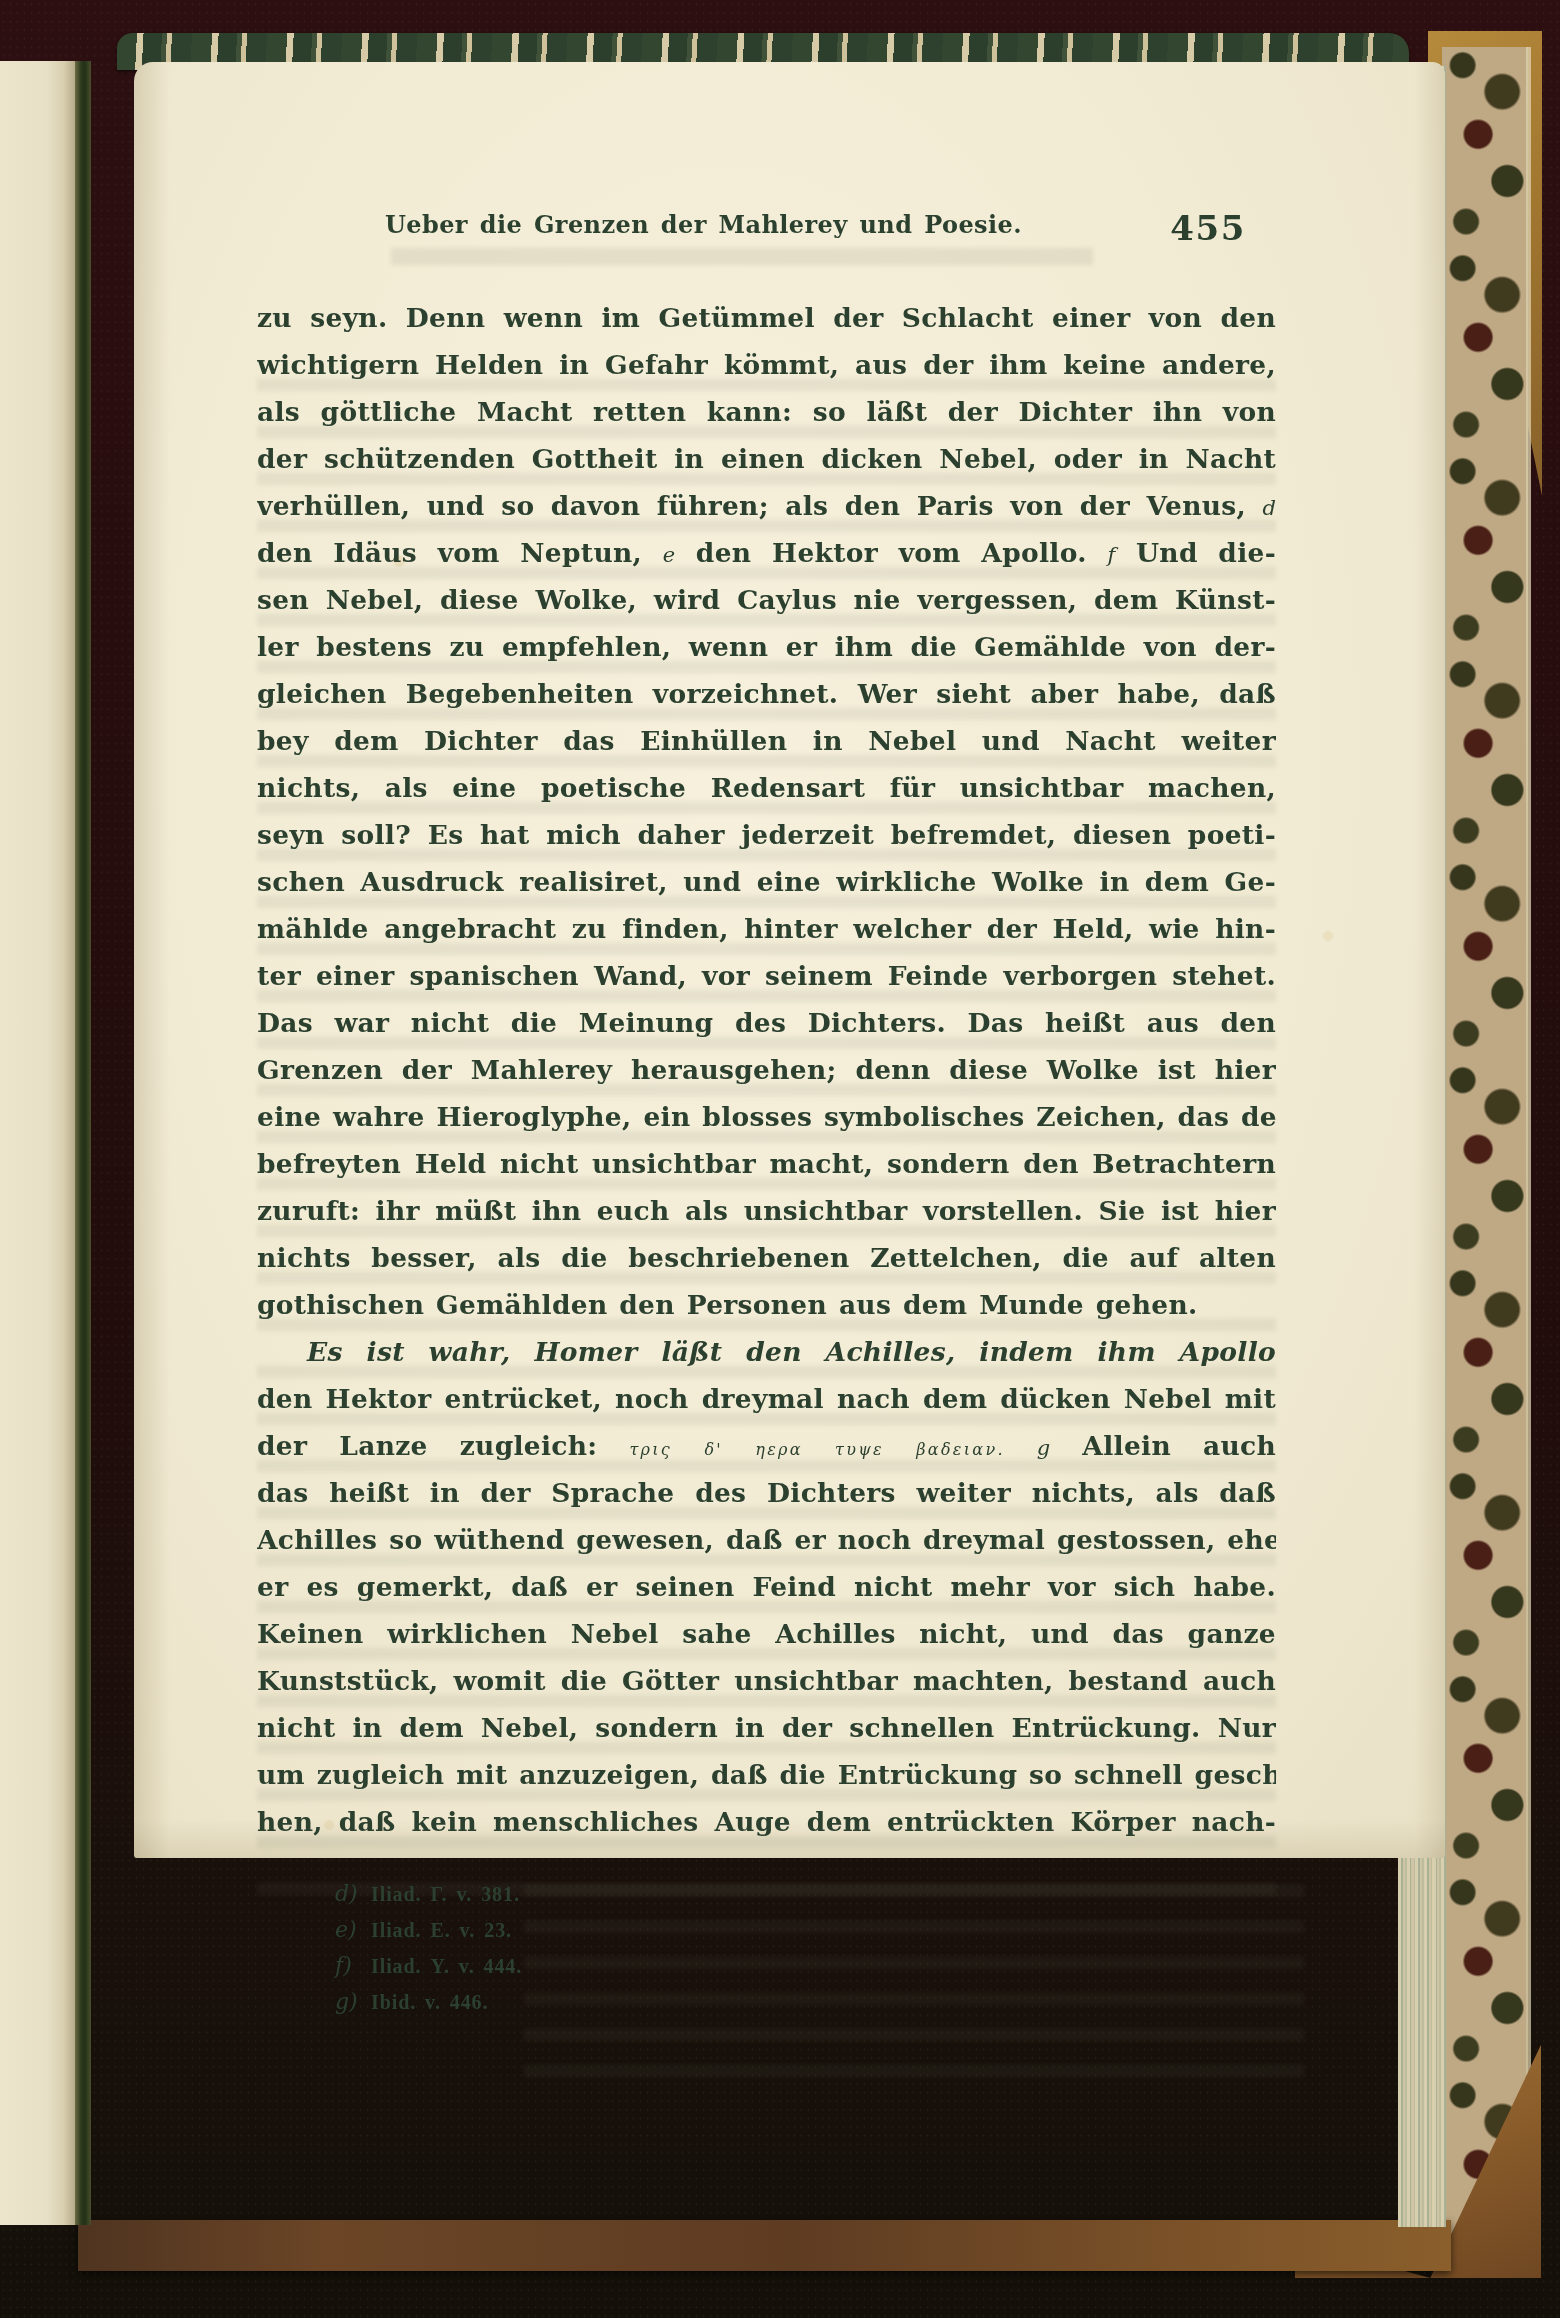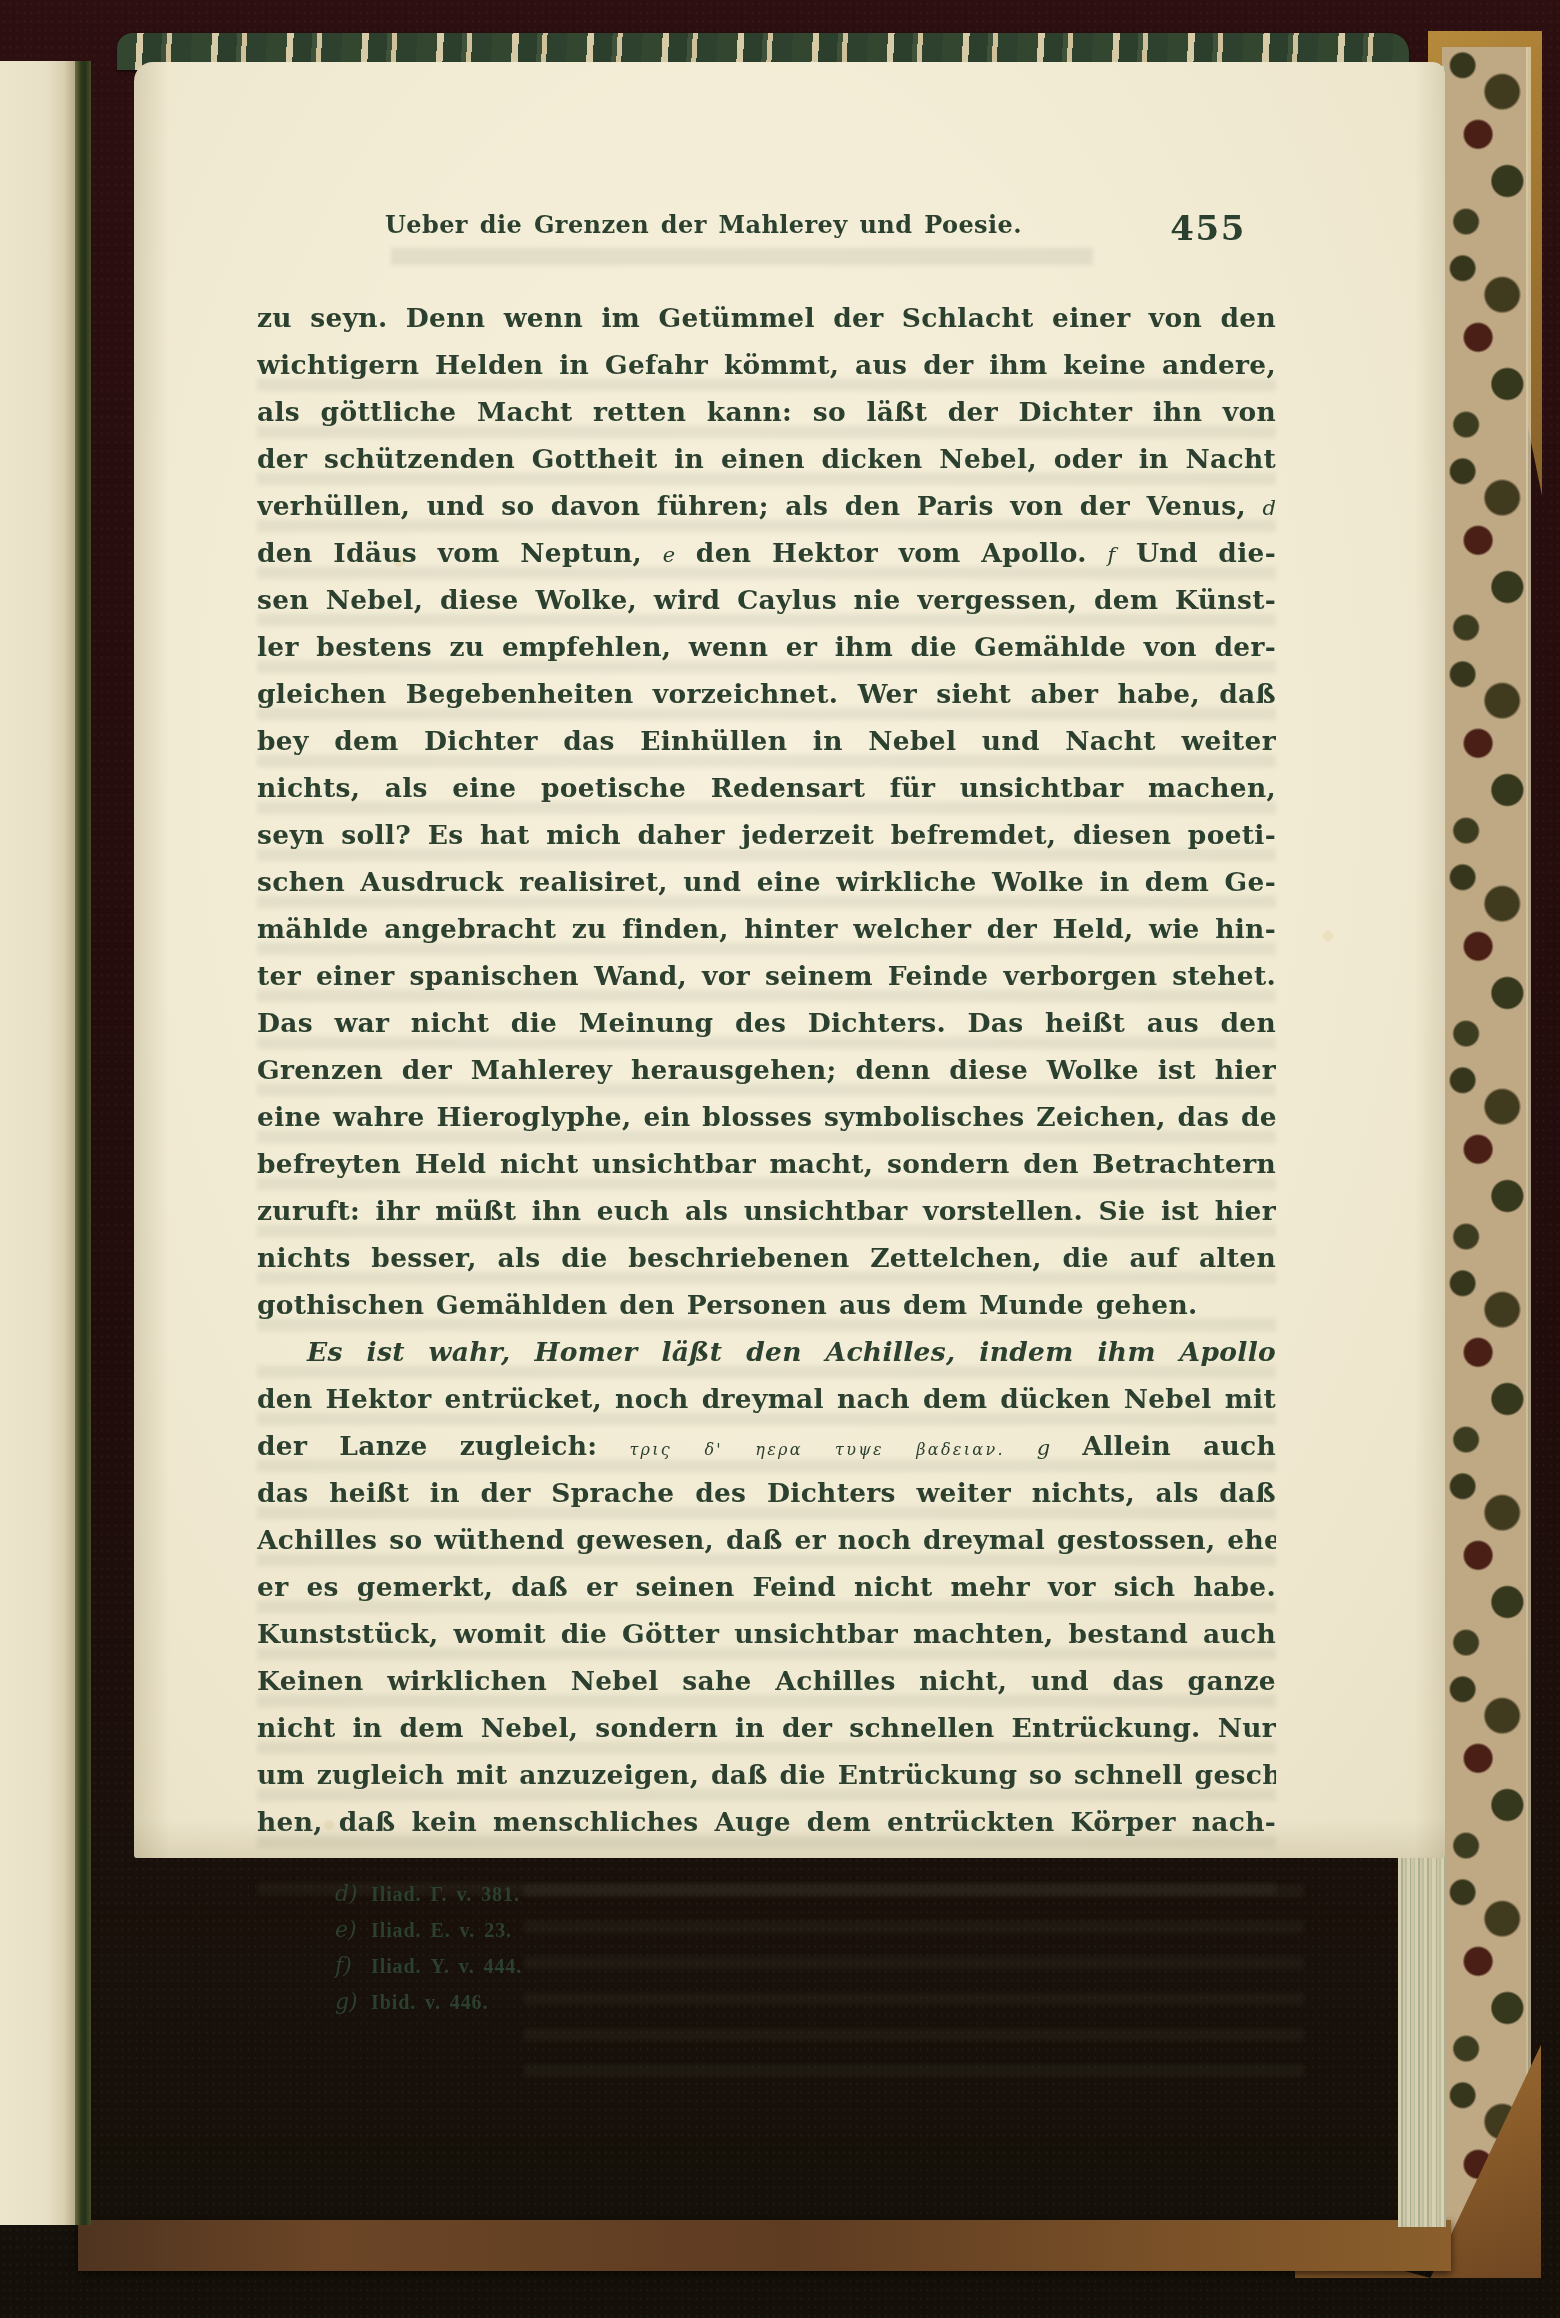--- a/index.html
+++ b/index.html
@@ -136,22 +136,22 @@
         <div class="bline"><span>befreyten Held nicht unsichtbar macht, sondern den Betrachtern</span></div>
         <div class="bline"><span>zuruft: ihr müßt ihn euch als unsichtbar vorstellen. Sie ist hier</span></div>
         <div class="bline"><span>nichts besser, als die beschriebenen Zettelchen, die auf alten</span></div>
         <div class="bline noj"><span>gothischen Gemählden den Personen aus dem Munde gehen.</span></div>
         <div class="bline ind"><span>Es ist wahr, Homer läßt den Achilles, indem ihm Apollo</span></div>
         <div class="bline"><span>den Hektor entrücket, noch dreymal nach dem dücken Nebel mit</span></div>
         <div class="bline"><span>der Lanze zugleich:</span> <span class="gk">τρις δ' ηερα τυψε βαδειαν.</span> <span class="mk">g</span> <span>Allein auch</span></div>
         <div class="bline"><span>das heißt in der Sprache des Dichters weiter nichts, als daß</span></div>
         <div class="bline"><span>Achilles so wüthend gewesen, daß er noch dreymal gestossen, ehe</span></div>
         <div class="bline"><span>er es gemerkt, daß er seinen Feind nicht mehr vor sich habe.</span></div>
+        <div class="bline"><span>Keinen wirklichen Nebel sahe Achilles nicht, und das ganze</span></div>
         <div class="bline"><span>Kunststück, womit die Götter unsichtbar machten, bestand auch</span></div>
-        <div class="bline"><span>Keinen wirklichen Nebel sahe Achilles nicht, und das ganze</span></div>
         <div class="bline"><span>nicht in dem Nebel, sondern in der schnellen Entrückung. Nur</span></div>
         <div class="bline"><span>um zugleich mit anzuzeigen, daß die Entrückung so schnell gesche-</span></div>
         <div class="bline"><span>hen, daß kein menschliches Auge dem entrückten Körper nach-</span></div>
       </div>
 
     <div class="fncol ink" id="footnotes">
         <div class="fnote"><span class="fmark">d)</span><span class="ftext">Iliad. Γ. v. 381.</span></div>
         <div class="fnote"><span class="fmark">e)</span><span class="ftext">Iliad. E. v. 23.</span></div>
         <div class="fnote"><span class="fmark">f)</span><span class="ftext">Iliad. Υ. v. 444.</span></div>
         <div class="fnote"><span class="fmark">g)</span><span class="ftext">Ibid. v. 446.</span></div>

